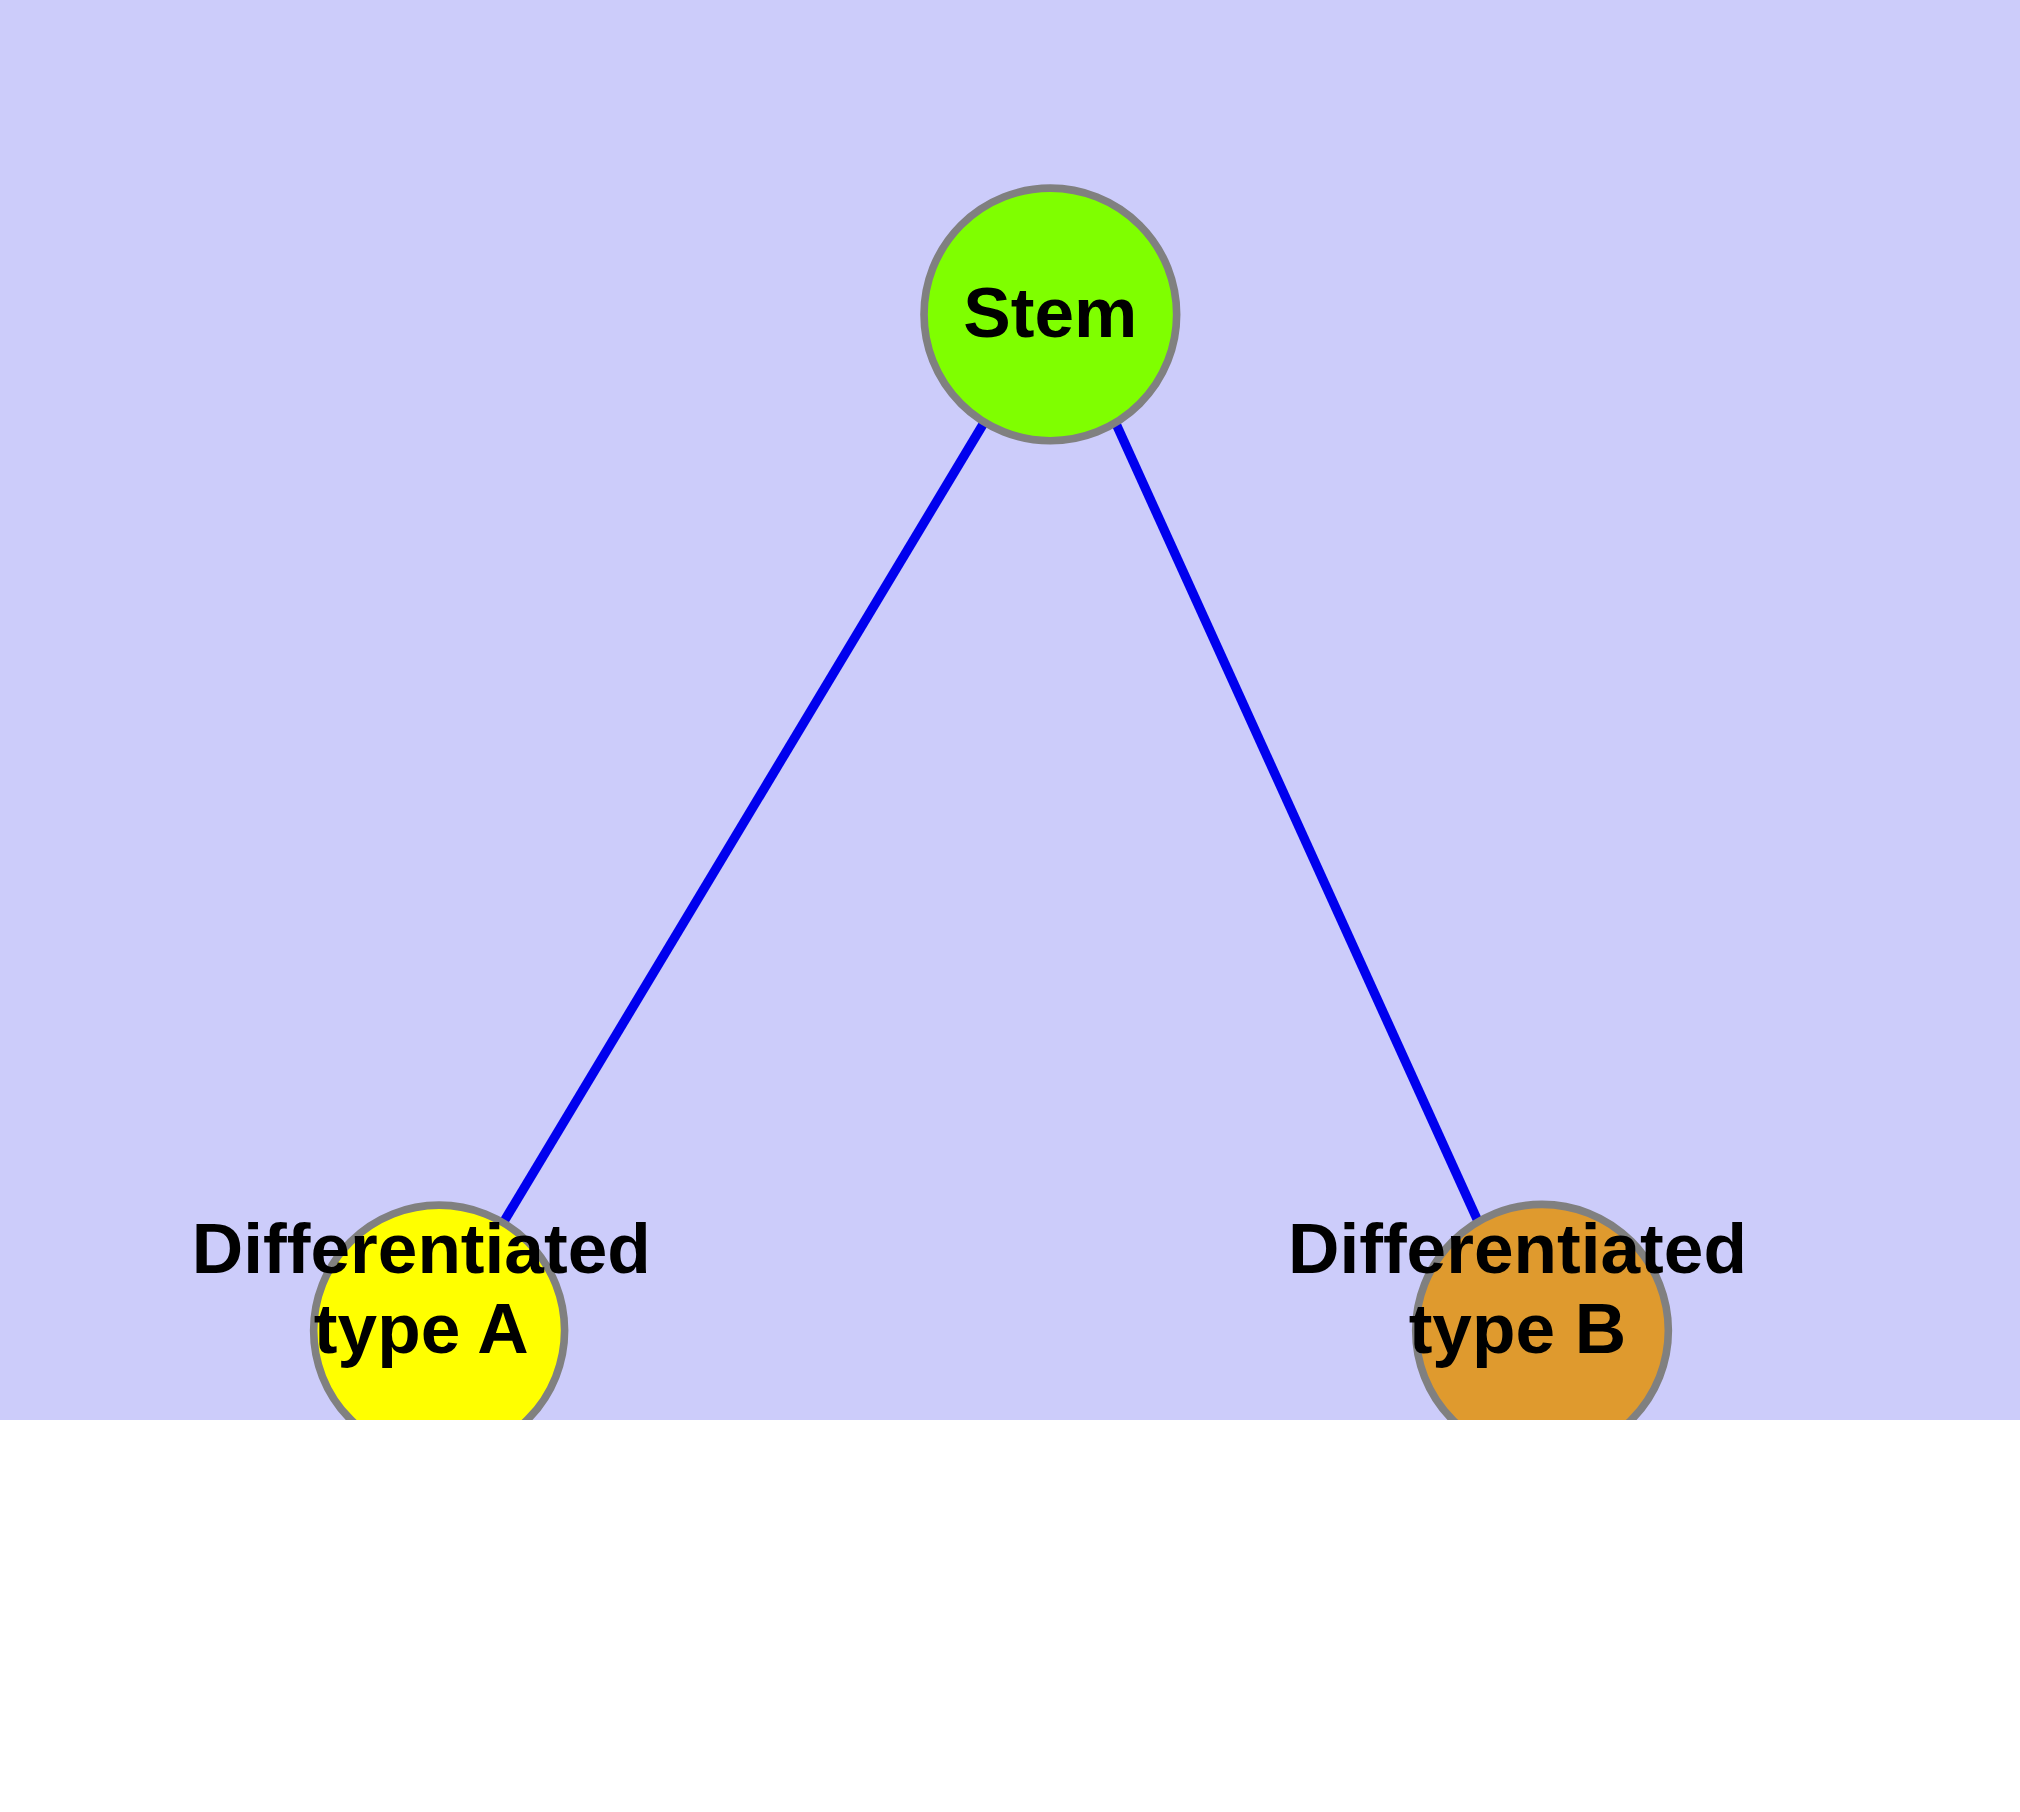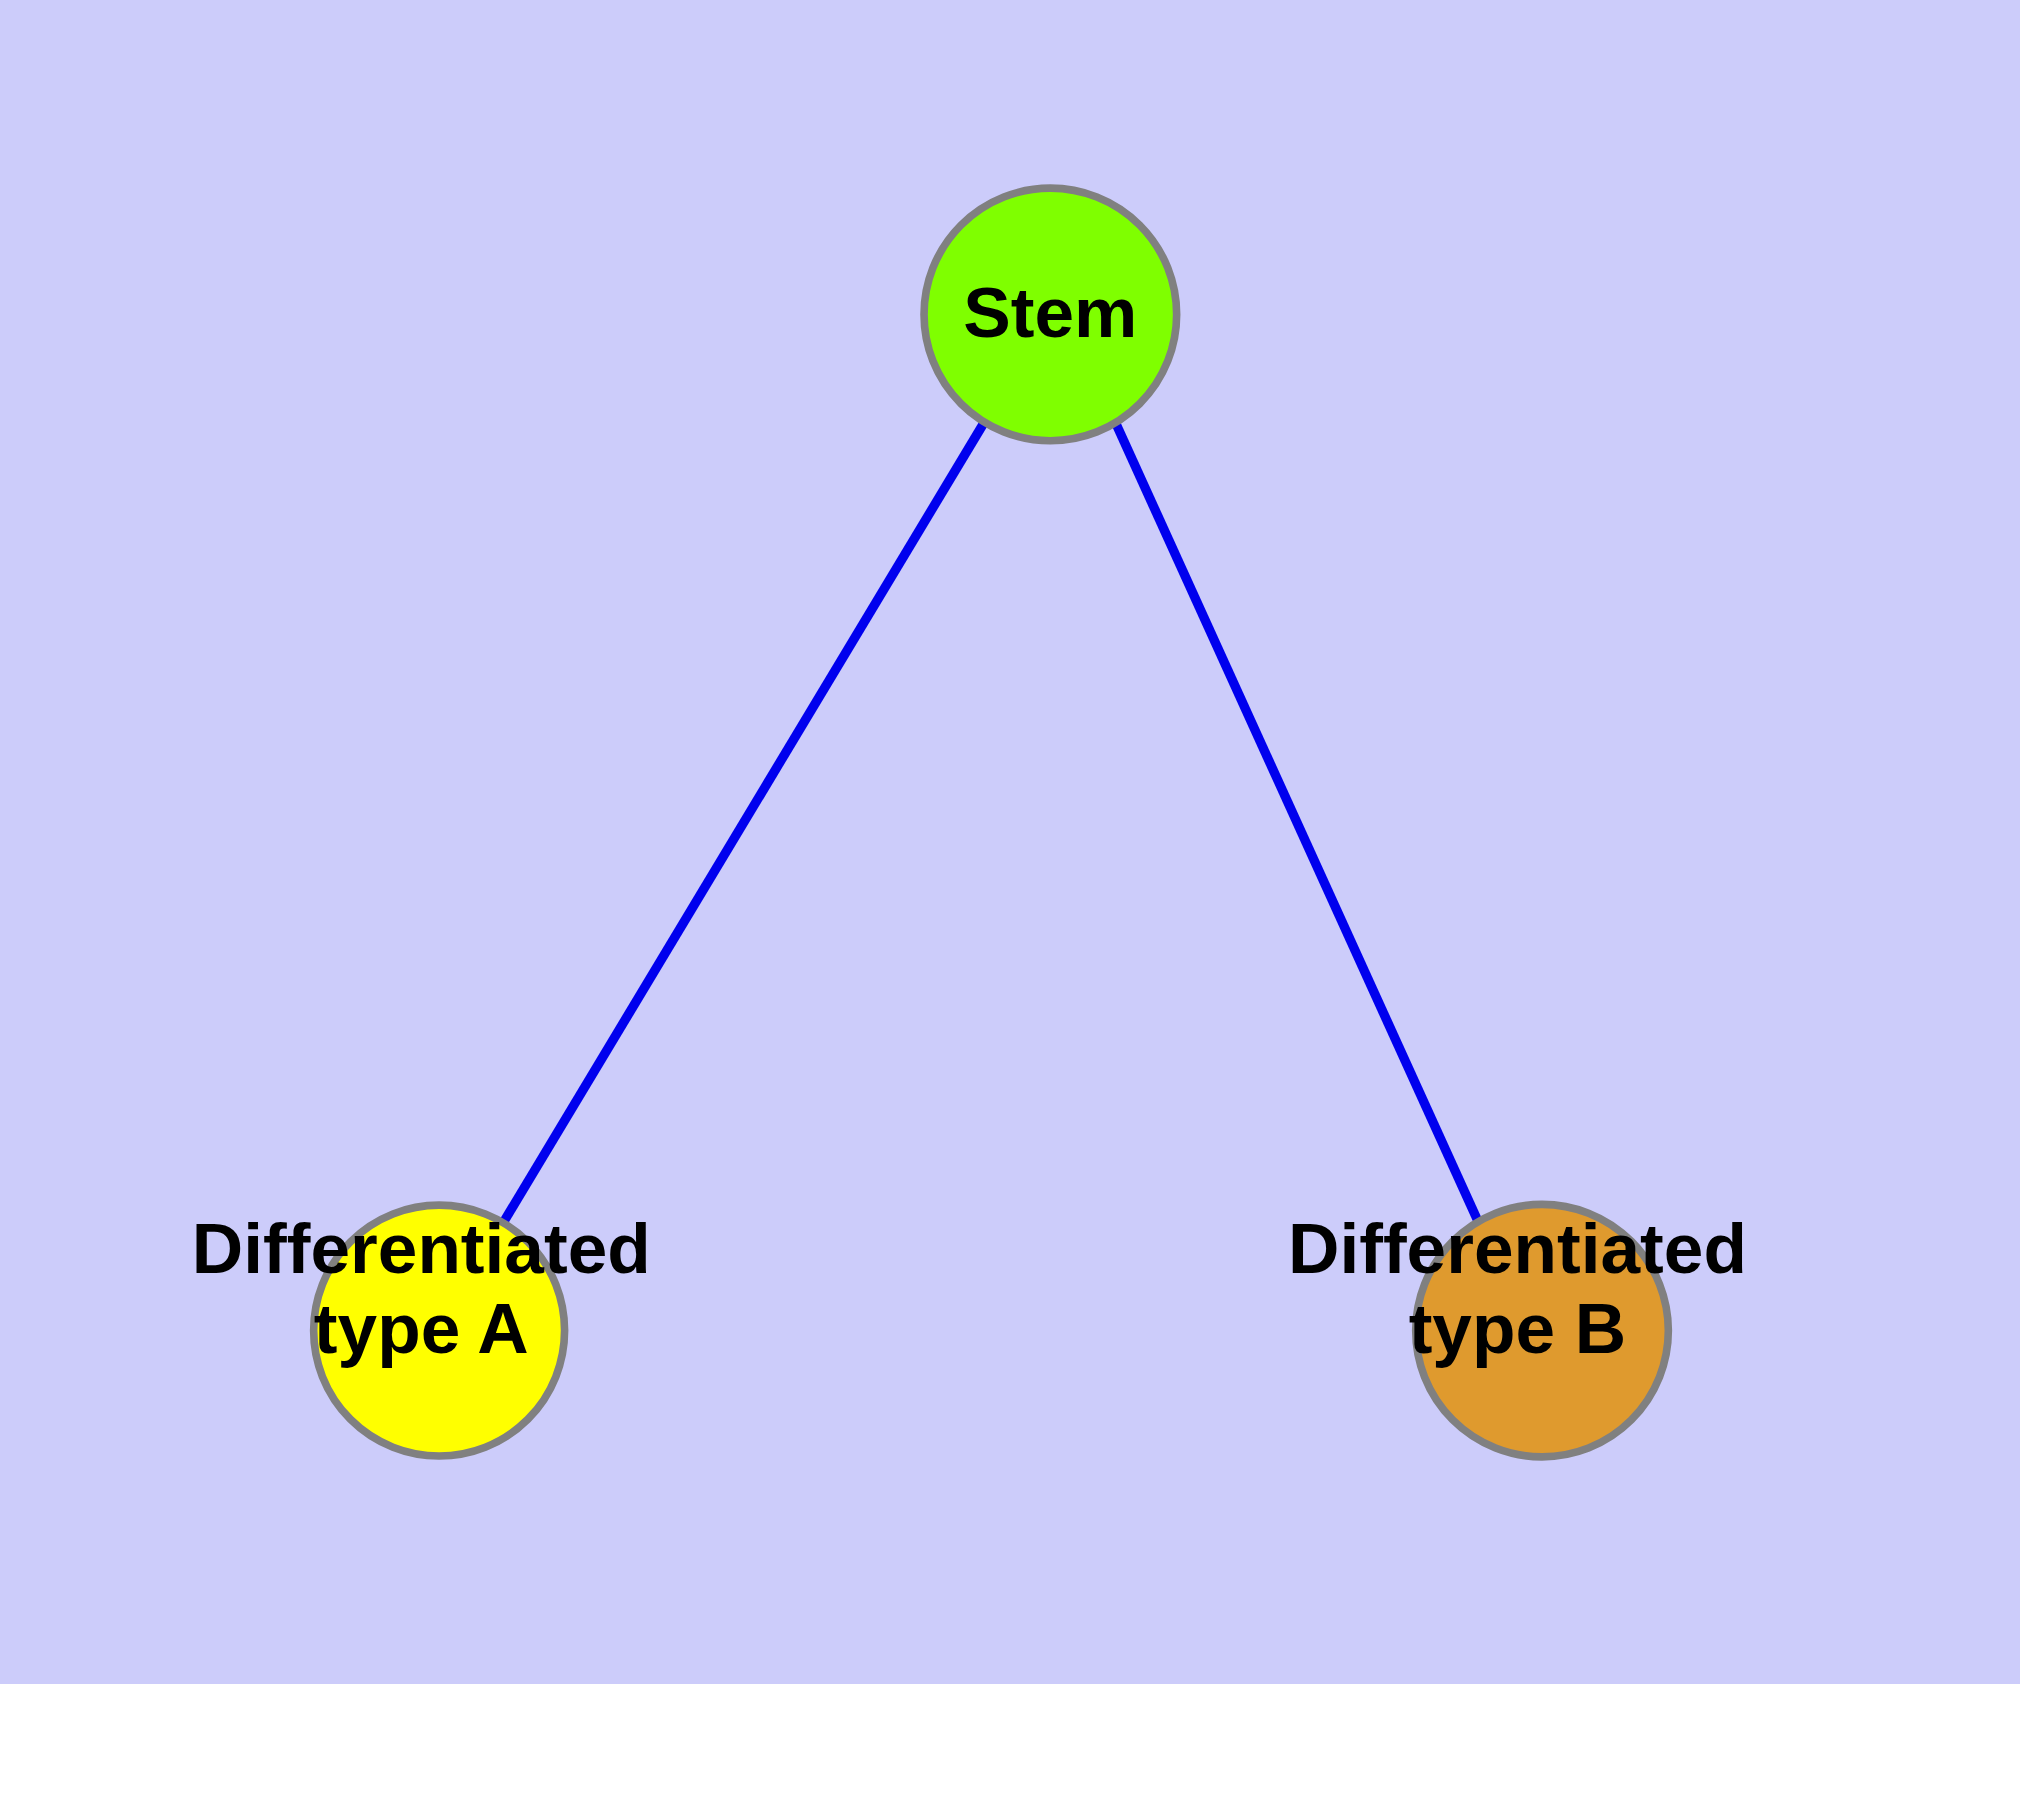--- a/index.html
+++ b/index.html
@@ -27,21 +27,21 @@
     font-weight: bold;
     fill: #000000;
     text-anchor: middle;
     dominant-baseline: middle;
     paint-order: normal;
   }
 </style>
 </head>
 <body>
 
-<div id="canvas" style="width: 2021px; height: 1684px;">
+<div id="canvas" style="width: 2021px; height: 1420px;">
   <svg id="graph-svg" viewBox="0 0 2384 2138" preserveAspectRatio="none" xmlns="http://www.w3.org/2000/svg" style="width: 2021px; height: 1812px;">
 
     <rect id="bg-rect" x="0" y="0" width="2384" height="2138" fill="#ccccfa"></rect>
 
     <g id="edges-layer">
         <line x1="1160" y1="500" x2="594" y2="1442" stroke="#0000ee" stroke-width="11" stroke-linecap="butt"></line>
         <line x1="1316" y1="499" x2="1743" y2="1440" stroke="#0000ee" stroke-width="11" stroke-linecap="butt"></line>
       </g>
     <g id="nodes-layer">
         <circle cx="1239" cy="371" r="149" fill="#7fff00" stroke="#808080" stroke-width="9"></circle>

